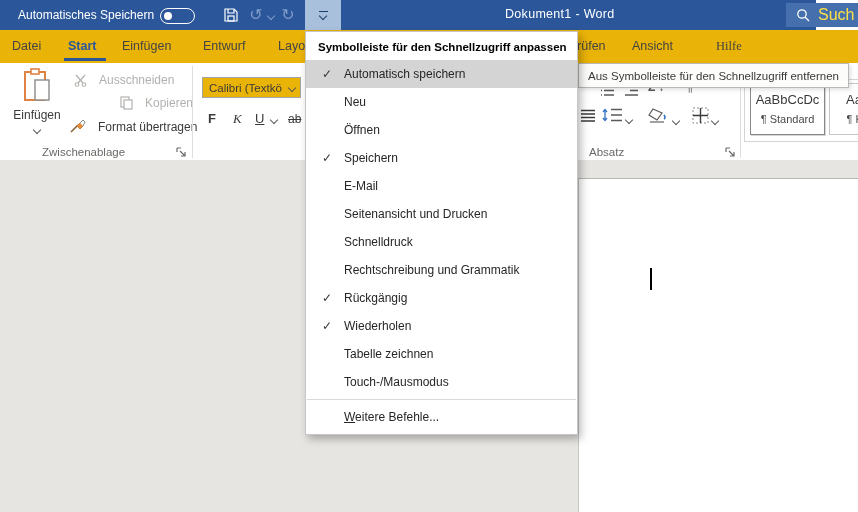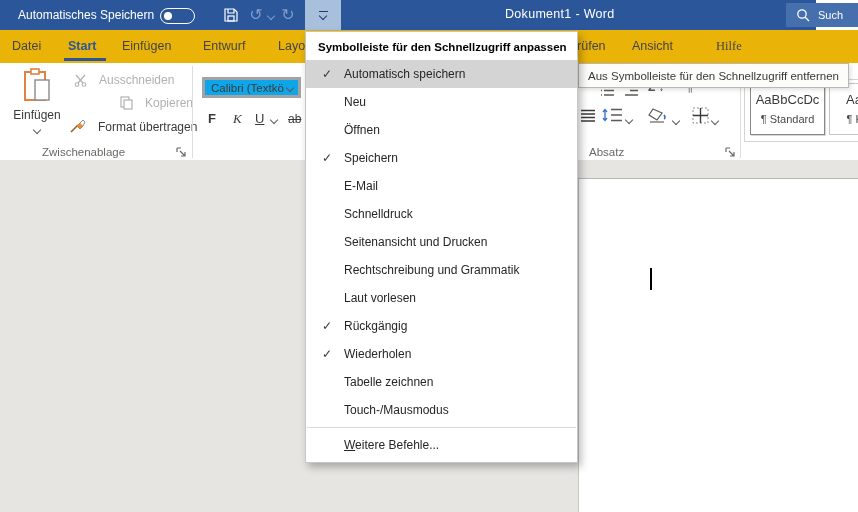--- a/index.html
+++ b/index.html
@@ -16,43 +16,43 @@
   .undo-redo{font-size:16px;color:#7e9cc9;line-height:20px;}
   .qat-btn{position:absolute;left:305px;top:0;width:36px;height:30px;background:#a9c0dc;
            display:flex;flex-direction:column;align-items:center;justify-content:center;gap:2px;}
   .qat-bar{width:9px;border-top:1.6px solid #1e3c6e;}
   .chv{display:inline-block;width:5px;height:5px;border-right:1.4px solid currentColor;
        border-bottom:1.4px solid currentColor;transform:rotate(45deg);}
   .qat-btn .chv{color:#1e3c6e;margin-top:-1px;}
   .doc-title{position:absolute;left:505px;top:7px;font-size:12.5px;letter-spacing:.3px;}
   .search-box{position:absolute;left:786px;top:3px;width:80px;height:24px;background:#466fad;
               display:flex;align-items:center;gap:8px;padding-left:10px;box-sizing:border-box;}
-  .search-label{font-size:11px;color:#ffffff;}
+  .search-label{font-size:16px;color:#fde047;}
 
   
   .tabrow{position:absolute;left:0;top:30px;width:858px;height:33px;background:#eab308;font-size:12.5px;color:#444;}
   .tab{position:absolute;top:9px;cursor:default;}
   .tab-active{color:#2b579a;font-weight:bold;}
   .tab-underline{position:absolute;left:64px;top:28px;width:42px;height:3px;background:#2b579a;}
 
   
   .ribbon{position:absolute;left:0;top:63px;width:858px;height:97px;background:#fff;
           border-bottom:1px solid #d0cecb;font-size:12px;color:#3b3a39;}
   .grp-sep{position:absolute;top:3px;height:92px;width:1px;background:#e0dedc;}
   .grp-label{position:absolute;top:83px;font-size:11.5px;color:#6b6966;}
   .launcher{position:absolute;top:84px;width:11px;height:11px;color:#6b6966;}
   .disabled{color:#b3b1ae;}
   .big-btn{position:absolute;left:8px;top:2px;width:58px;height:92px;text-align:center;}
   .small-cmd{position:absolute;display:flex;align-items:center;gap:12px;white-space:nowrap;}
   .fmt-F{font-weight:bold;font-size:13px;}
   .fmt-K{font-style:italic;font-size:13px;font-family:"Liberation Serif",serif;}
   .fmt-U{font-size:13px;text-decoration:underline;}
   .fmt-ab{font-size:12px;text-decoration:line-through;}
-  .font-combo{position:absolute;left:202px;top:14px;width:99px;height:21px;border:3px solid #a3a3a3;
-              background:#0ea5e9;display:flex;align-items:center;justify-content:space-between;
+  .font-combo{position:absolute;left:202px;top:14px;width:99px;height:21px;border:1px solid #a3a3a3;
+              background:#eab308;display:flex;align-items:center;justify-content:space-between;
               padding:0 5px 0 6px;box-sizing:border-box;font-size:11.5px;white-space:nowrap;overflow:hidden;}
   .p-icon{position:absolute;display:flex;align-items:flex-end;gap:3px;color:#5c5a58;}
   .sortZ{font-size:12px;font-weight:bold;}
   .pilcrow{font-size:13px;}
 
   
   .gallery{position:absolute;left:744px;top:16px;width:114px;height:61px;border:1px solid #d6d4d2;background:#fff;}
   .style-card{position:absolute;top:3px;height:52px;background:#fff;border:1px solid #c8c6c4;text-align:center;box-sizing:border-box;}
   .style-card.sel{border:1px solid #8a8886;box-shadow:1px 1px 0 #d9d7d5;}
   .style-prev{font-size:13px;margin-top:8px;white-space:nowrap;overflow:hidden;}
@@ -284,33 +284,29 @@
         <div class="mitem">
           <span class="mchk">✓</span>
           <span class="mlabel">Speichern</span>
         </div>
         <div class="mitem">
           <span class="mchk"></span>
           <span class="mlabel">E-Mail</span>
         </div>
         <div class="mitem">
           <span class="mchk"></span>
+          <span class="mlabel">Seitenansicht und Drucken</span>
+        </div>
+        <div class="mitem">
+          <span class="mchk"></span>
           <span class="mlabel">Schnelldruck</span>
         </div>
         <div class="mitem">
           <span class="mchk"></span>
-          <span class="mlabel">Seitenansicht und Drucken</span>
-        </div>
-        <div class="mitem">
-          <span class="mchk"></span>
           <span class="mlabel">Rechtschreibung und Grammatik</span>
-        </div>
-        <div class="mitem">
-          <span class="mchk"></span>
-          <span class="mlabel">Laut vorlesen</span>
         </div>
         <div class="mitem">
           <span class="mchk">✓</span>
           <span class="mlabel">Rückgängig</span>
         </div>
         <div class="mitem">
           <span class="mchk">✓</span>
           <span class="mlabel">Wiederholen</span>
         </div>
         <div class="mitem">

